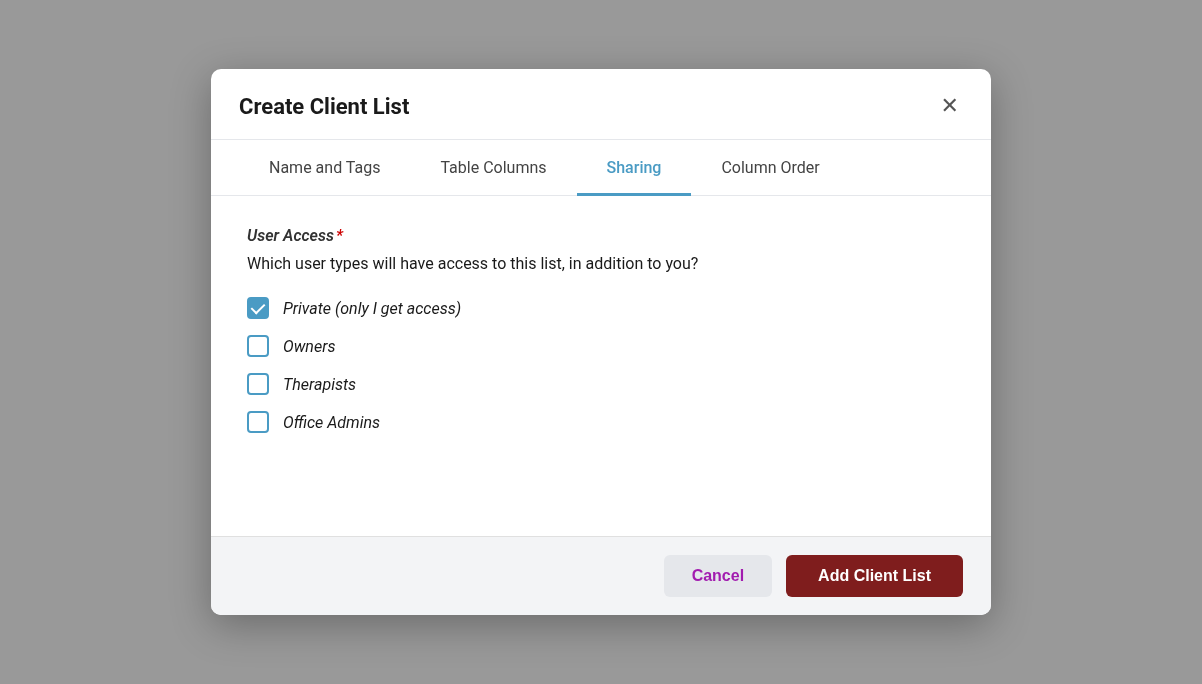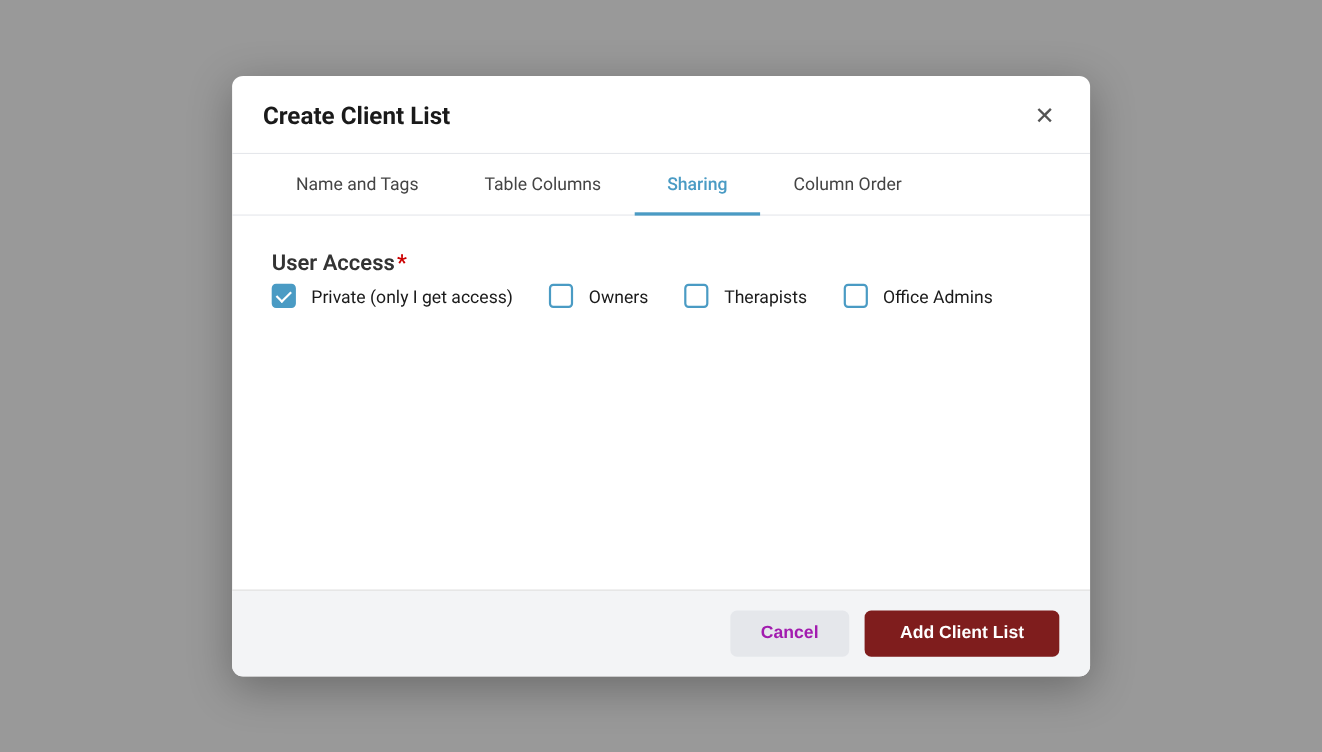--- a/index.html
+++ b/index.html
@@ -68,42 +68,44 @@
       border-bottom: 3px solid #4a9bc4;
       font-weight: 500;
     }
 
     .modal-body {
       padding: 30px 36px 30px 36px;
       min-height: 340px;
     }
 
     .field-label {
-      font-size: 20px;
+      font-size: 16px;
       font-weight: 600;
       color: #333;
       margin-bottom: 8px;
+      font-style: italic;
     }
 
     .required-star {
       color: #cc0000;
       margin-left: 2px;
     }
 
     .question-text {
       font-size: 16px;
       color: #1a1a1a;
       margin-bottom: 22px;
       line-height: 1.4;
     }
 
     .checkbox-list {
       display: flex;
-      flex-direction: row;
-      gap: 33px;
+      flex-direction: column;
+      gap: 16px;
+      font-style: italic;
     }
 
     .checkbox-item {
       display: flex;
       align-items: center;
       gap: 14px;
       cursor: pointer;
     }
 
     .checkbox-box {
@@ -187,20 +189,21 @@
     <div class="tab active">Sharing</div>
     <div class="tab">Column Order</div>
   </div>
 
   <div class="modal-body">
 
     <div class="field-label">
       <span>User Access</span><span class="required-star">*</span>
     </div>
 
+    <div class="question-text">Which user types will have access to this list, in addition to you?</div>
 
     <div class="checkbox-list">
 
       <label class="checkbox-item">
         <div class="checkbox-box checked"></div>
         <span class="checkbox-label">Private (only I get access)</span>
       </label>
 
       <label class="checkbox-item">
         <div class="checkbox-box"></div>

